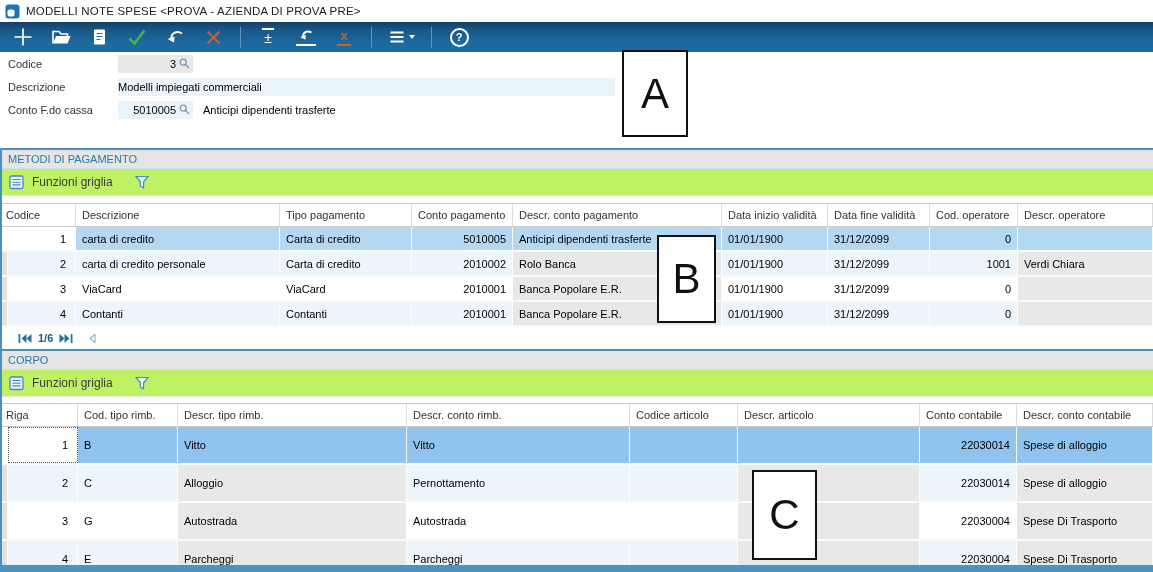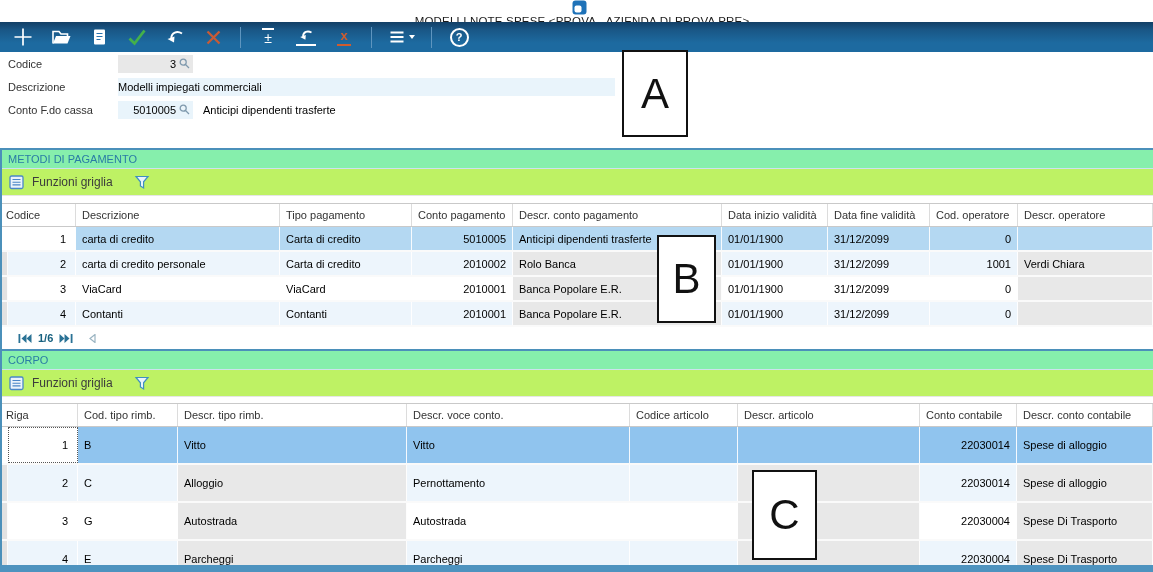--- a/index.html
+++ b/index.html
@@ -1,21 +1,21 @@
 <!DOCTYPE html>
 <html><head>
 <meta charset="utf-8">
 <style>
   html,body{margin:0;padding:0;background:#c9c9c9;}
   .app{position:relative;width:1153px;height:572px;background:#fff;overflow:hidden;
        font-family:"Liberation Sans", sans-serif;-webkit-font-smoothing:antialiased;}
 
   
   .titlebar{position:absolute;top:0;left:0;right:0;height:22px;background:#fff;
-            display:flex;align-items:center;padding-left:5px;flex-direction:column;}
+            display:flex;align-items:center;padding-left:5px;}
   .titlebar .ttl{font-size:11.5px;color:#1b1b1b;margin-left:6px;letter-spacing:.2px;}
 
   
   .toolbar{position:absolute;top:22px;left:0;right:0;height:30px;
            background:linear-gradient(180deg,#123f66 0%,#195685 25%,#1d6aa0 70%,#1d6aa0 100%);
            display:flex;align-items:center;gap:16px;padding-left:12px;}
   .tbtn{display:flex;align-items:center;justify-content:center;min-width:22px;height:24px;cursor:pointer;}
   .tsep{width:1px;height:21px;background:#5e95bf;}
   .plusminus{border-top:2px solid #fff;color:#fff;font-size:14px;line-height:15px;padding:1px 2px 0 2px;}
   .undorow{border-bottom:2px solid #fff;padding:0 1px 1px 1px;display:flex;}
@@ -32,21 +32,21 @@
   .ffield.small{width:75px;padding:0 3px 0 4px;}
   .ffield.small .val{flex:1;text-align:right;padding-right:3px;}
   .ffield.wide{width:497px;}
   .bg-ro{background:#e8e8e8;}
   .bg-ed{background:#e9f4fb;}
   .fdesc{margin-left:10px;font-size:11px;color:#000;}
 
   
   .section{position:absolute;left:0;right:0;background:#fff;}
   .sec-title{height:21px;box-sizing:border-box;border-top:2px solid #4b90ba;border-bottom:1px solid #cde2ee;
-             background:#86efac;color:#2a7ca5;font-size:11px;display:flex;align-items:center;padding-left:8px;}
+             background:#e5e5e5;color:#2a7ca5;font-size:11px;display:flex;align-items:center;padding-left:8px;}
   .gridbar{height:27px;box-sizing:border-box;background:#bef264;border-bottom:1px solid #e6e6e6;
            display:flex;align-items:center;gap:7px;padding-left:9px;font-size:12px;color:#3c3c3c;}
   .gridbar .funnel{margin-left:14px;display:flex;}
   .gap6{height:6px;background:#fff;}
   .gap7{height:7px;background:#fff;}
 
   
   .ghead{display:grid;height:24px;box-sizing:border-box;background:#fff;
          border-top:1px solid #c9c9c9;border-bottom:1px solid #c9c9c9;}
   .hcell{font-size:11px;color:#333;display:flex;align-items:center;padding:0 6px;
@@ -314,21 +314,21 @@
         <svg width="16" height="15">
             <path d="M2 1.5 H14 L9.6 6.8 V13 L6.4 11 V6.8 Z" fill="#eaf4fb" stroke="#3f8fc0" stroke-width="1.2"></path>
           </svg>
       </span>
     </div>
     <div class="gap6"></div>
     <div class="ghead g2">
       <div class="hcell span2">Riga</div>
       <div class="hcell">Cod. tipo rimb.</div>
       <div class="hcell">Descr. tipo rimb.</div>
-      <div class="hcell">Descr. voce conto.</div>
+      <div class="hcell">Descr. conto rimb.</div>
       <div class="hcell">Codice articolo</div>
       <div class="hcell">Descr. articolo</div>
       <div class="hcell">Conto contabile</div>
       <div class="hcell">Descr. conto contabile</div>
     </div>
 
     <div class="grow g2 sel2">
       <div class="cell strip"></div>
       <div class="cell num focus">1</div>
       <div class="cell">B</div>

